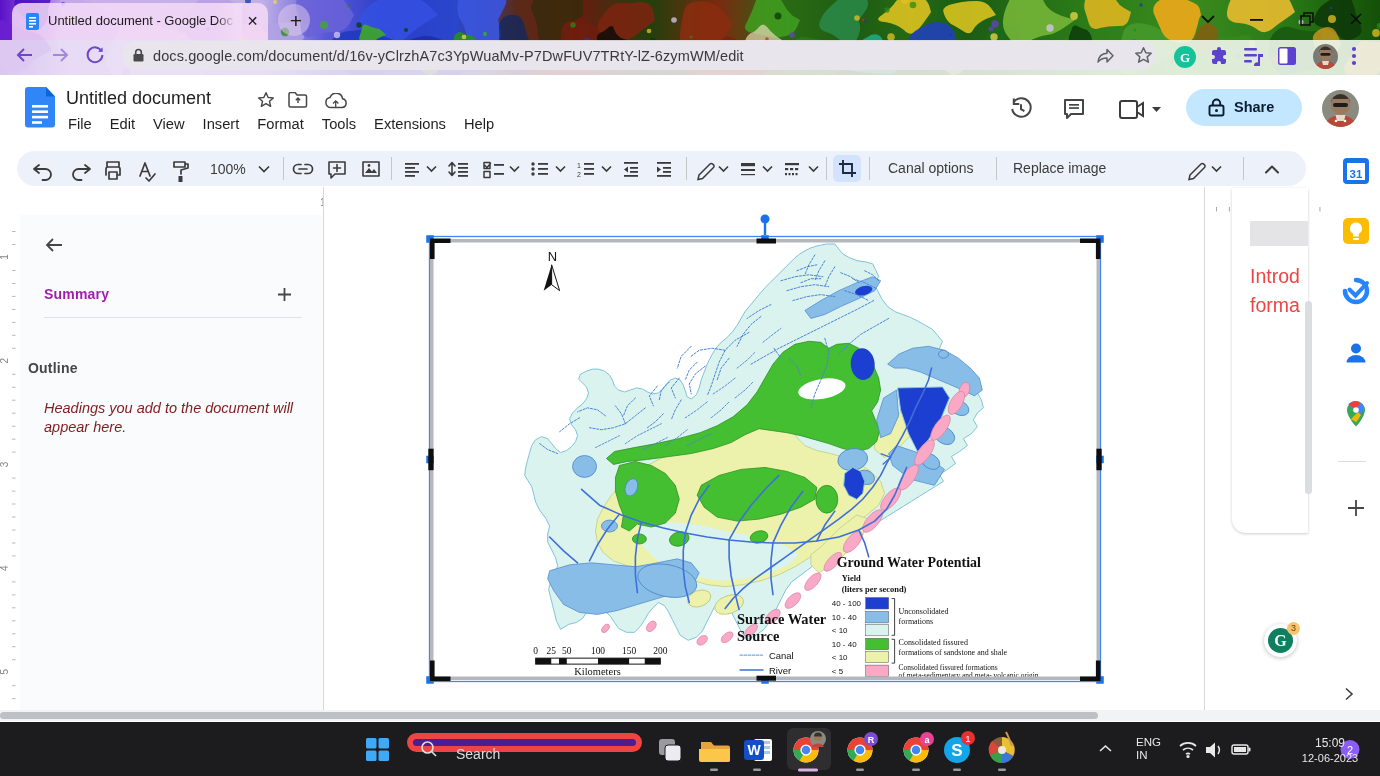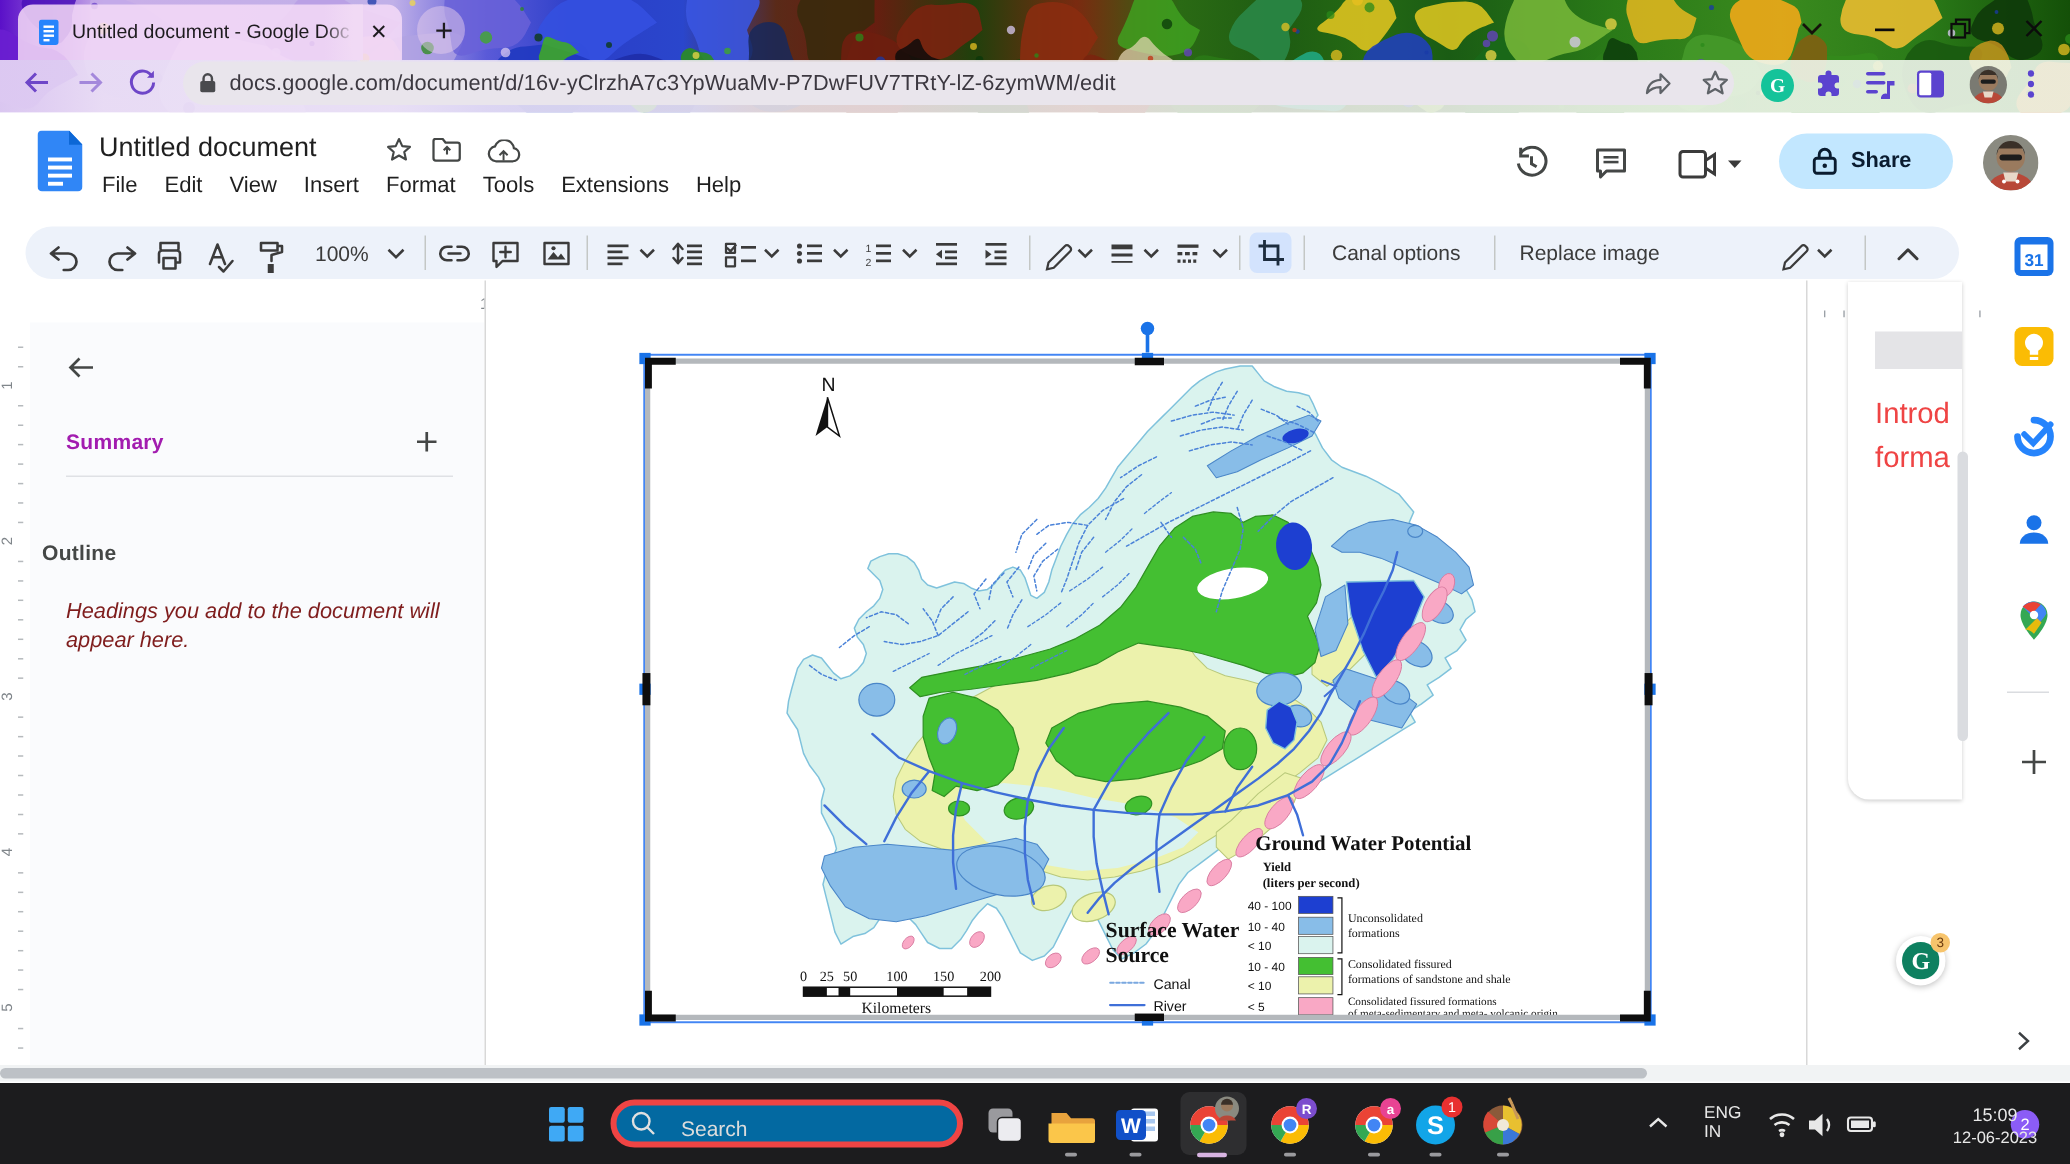--- a/index.html
+++ b/index.html
@@ -40,21 +40,21 @@
 #rcard { position:absolute; left:1232px; top:188px; width:76px; height:345px; background:#fff; border-radius:0 0 0 14px; box-shadow:0 1px 3px rgba(0,0,0,.2); overflow:hidden; }
 #rcard .ph { position:absolute; left:18px; top:33px; width:58px; height:25px; background:#e4e4e7; }
 #rcard h2 { position:absolute; left:18px; top:74px; font-size:19.5px; font-weight:normal; color:#ef4444; line-height:29px; white-space:nowrap; }
 #rcard .bd { position:absolute; left:18px; top:144px; font-size:14.5px; color:#4d5156; line-height:21.4px; white-space:nowrap; }
 #rscroll { position:absolute; left:1305px; top:301px; width:7px; height:193px; background:#dadce0; border-radius:4px; }
 #rail { position:absolute; left:1332px; top:150px; width:48px; height:560px; background:#fff; }
 
 #hscroll { position:absolute; left:0; top:710px; width:1380px; height:11px; background:#f1f3f4; }
 #hthumb { position:absolute; left:0; top:712px; width:1098px; height:7px; background:#bdc1c6; border-radius:4px; }
 #taskbar { position:absolute; left:0; top:722px; width:1380px; height:54px; background:#1c1c1e; }
-#search { position:absolute; left:407px; top:733px; width:235px; height:32px; background:#0369a1; border:4px solid #ef4444; border-radius:17px; }
+#search { position:absolute; left:407px; top:733px; width:235px; height:19px; background:#4c1d95; border:6px solid #ef4444; border-radius:17px; }
 #search span { position:absolute; left:43px; top:7px; font-size:14px; color:#dcdcdc; }
 .tray { color:#e8e8e8; font-size:11.5px; position:absolute; }
 </style>
 </head>
 <body>
 
 <svg id="wall" viewBox="0 0 1380 75" preserveAspectRatio="none">
     <defs>
       <linearGradient id="wg" x1="0" x2="1">
 <stop offset="0" stop-color="#5a10c8"></stop>

